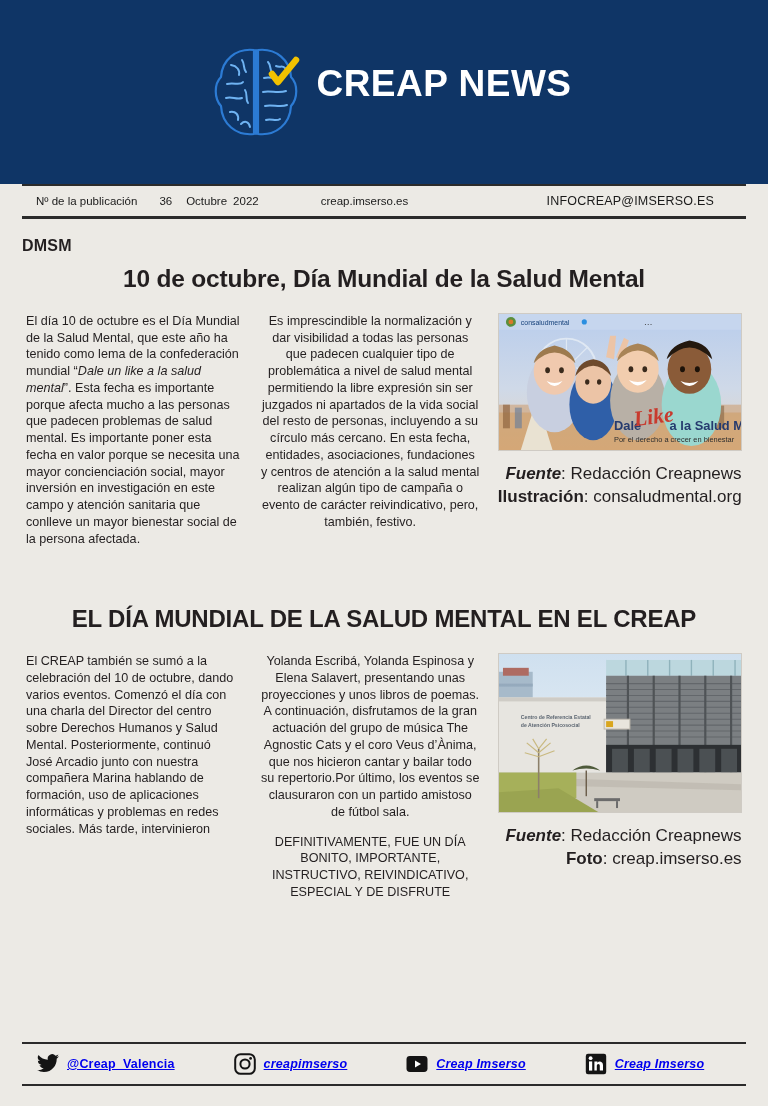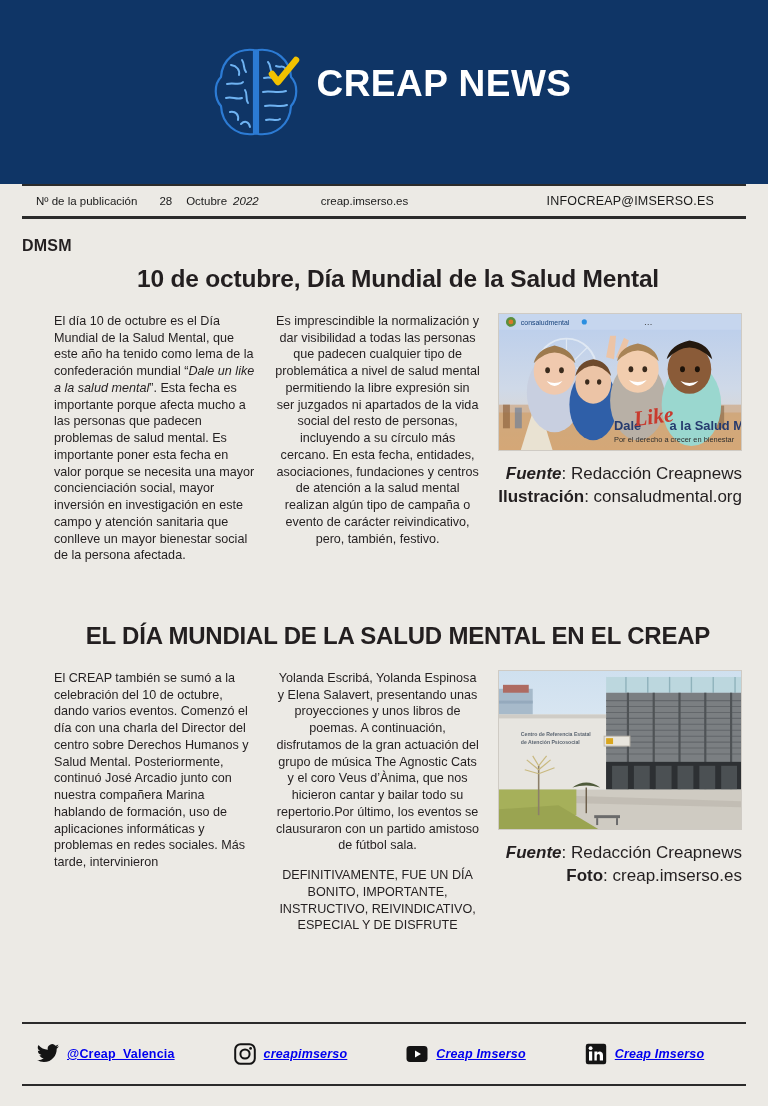--- a/index.html
+++ b/index.html
@@ -48,26 +48,26 @@
     display:flex;
     align-items:center;
     height:30px;
     font-size:11.5px;
     color:#1a1a1a;
     padding:0 14px;
   }
   .ib-label { margin-right:22px; }
   .ib-num { margin-right:14px; }
   .ib-month { margin-right:6px; }
-  .ib-year { margin-right:0;font-style:italic; }
+  .ib-year { margin-right:0; }
   .ib-site { margin-left:62px; }
   .ib-mail { margin-left:auto; margin-right:18px; font-size:12.5px; letter-spacing:0.2px; }
 
   
-  .article { padding:0 22px;margin-left:28px; }
+  .article { padding:0 22px; }
   .kicker {
     font-size:16px;
     font-weight:bold;
     margin:18px 0 0 22px;
     letter-spacing:0.2px;
   }
   .headline-1 {
     text-align:center;
     font-size:24.5px;
     font-weight:bold;
@@ -123,21 +123,21 @@
   
   .footer-outer {
     position:absolute;
     left:0; right:0;
     bottom:20px;
     padding:0 22px;
   }
   .footer {
     display:flex;
     align-items:center;
-    height:60px;
+    height:40px;
     padding:0 14px;
   }
   .social {
     display:flex;
     align-items:center;
     gap:7px;
   }
   .social + .social { margin-left:58px;font-style:italic; }
   .social-label { font-size:12.5px; font-weight:bold; letter-spacing:0.2px; }
   .ic { width:24px; height:24px; display:block; flex:0 0 auto; }
@@ -174,21 +174,21 @@
   </div>
   <div class="masthead-text">
     <div class="masthead-title">CREAP NEWS</div>
   </div>
 </header>
 
 <div class="infobar-outer">
   <div class="rule-thin"></div>
   <div class="infobar">
     <span class="ib-label">Nº de la publicación</span>
-    <span class="ib-num">28</span>
+    <span class="ib-num">36</span>
     <span class="ib-month">Octubre</span>
     <span class="ib-year">2022</span>
     <span class="ib-site">creap.imserso.es</span>
     <span class="ib-mail">INFOCREAP@IMSERSO.ES</span>
   </div>
   <div class="rule-thick"></div>
 </div>
 
 <section>
   <div class="kicker">DMSM</div>

